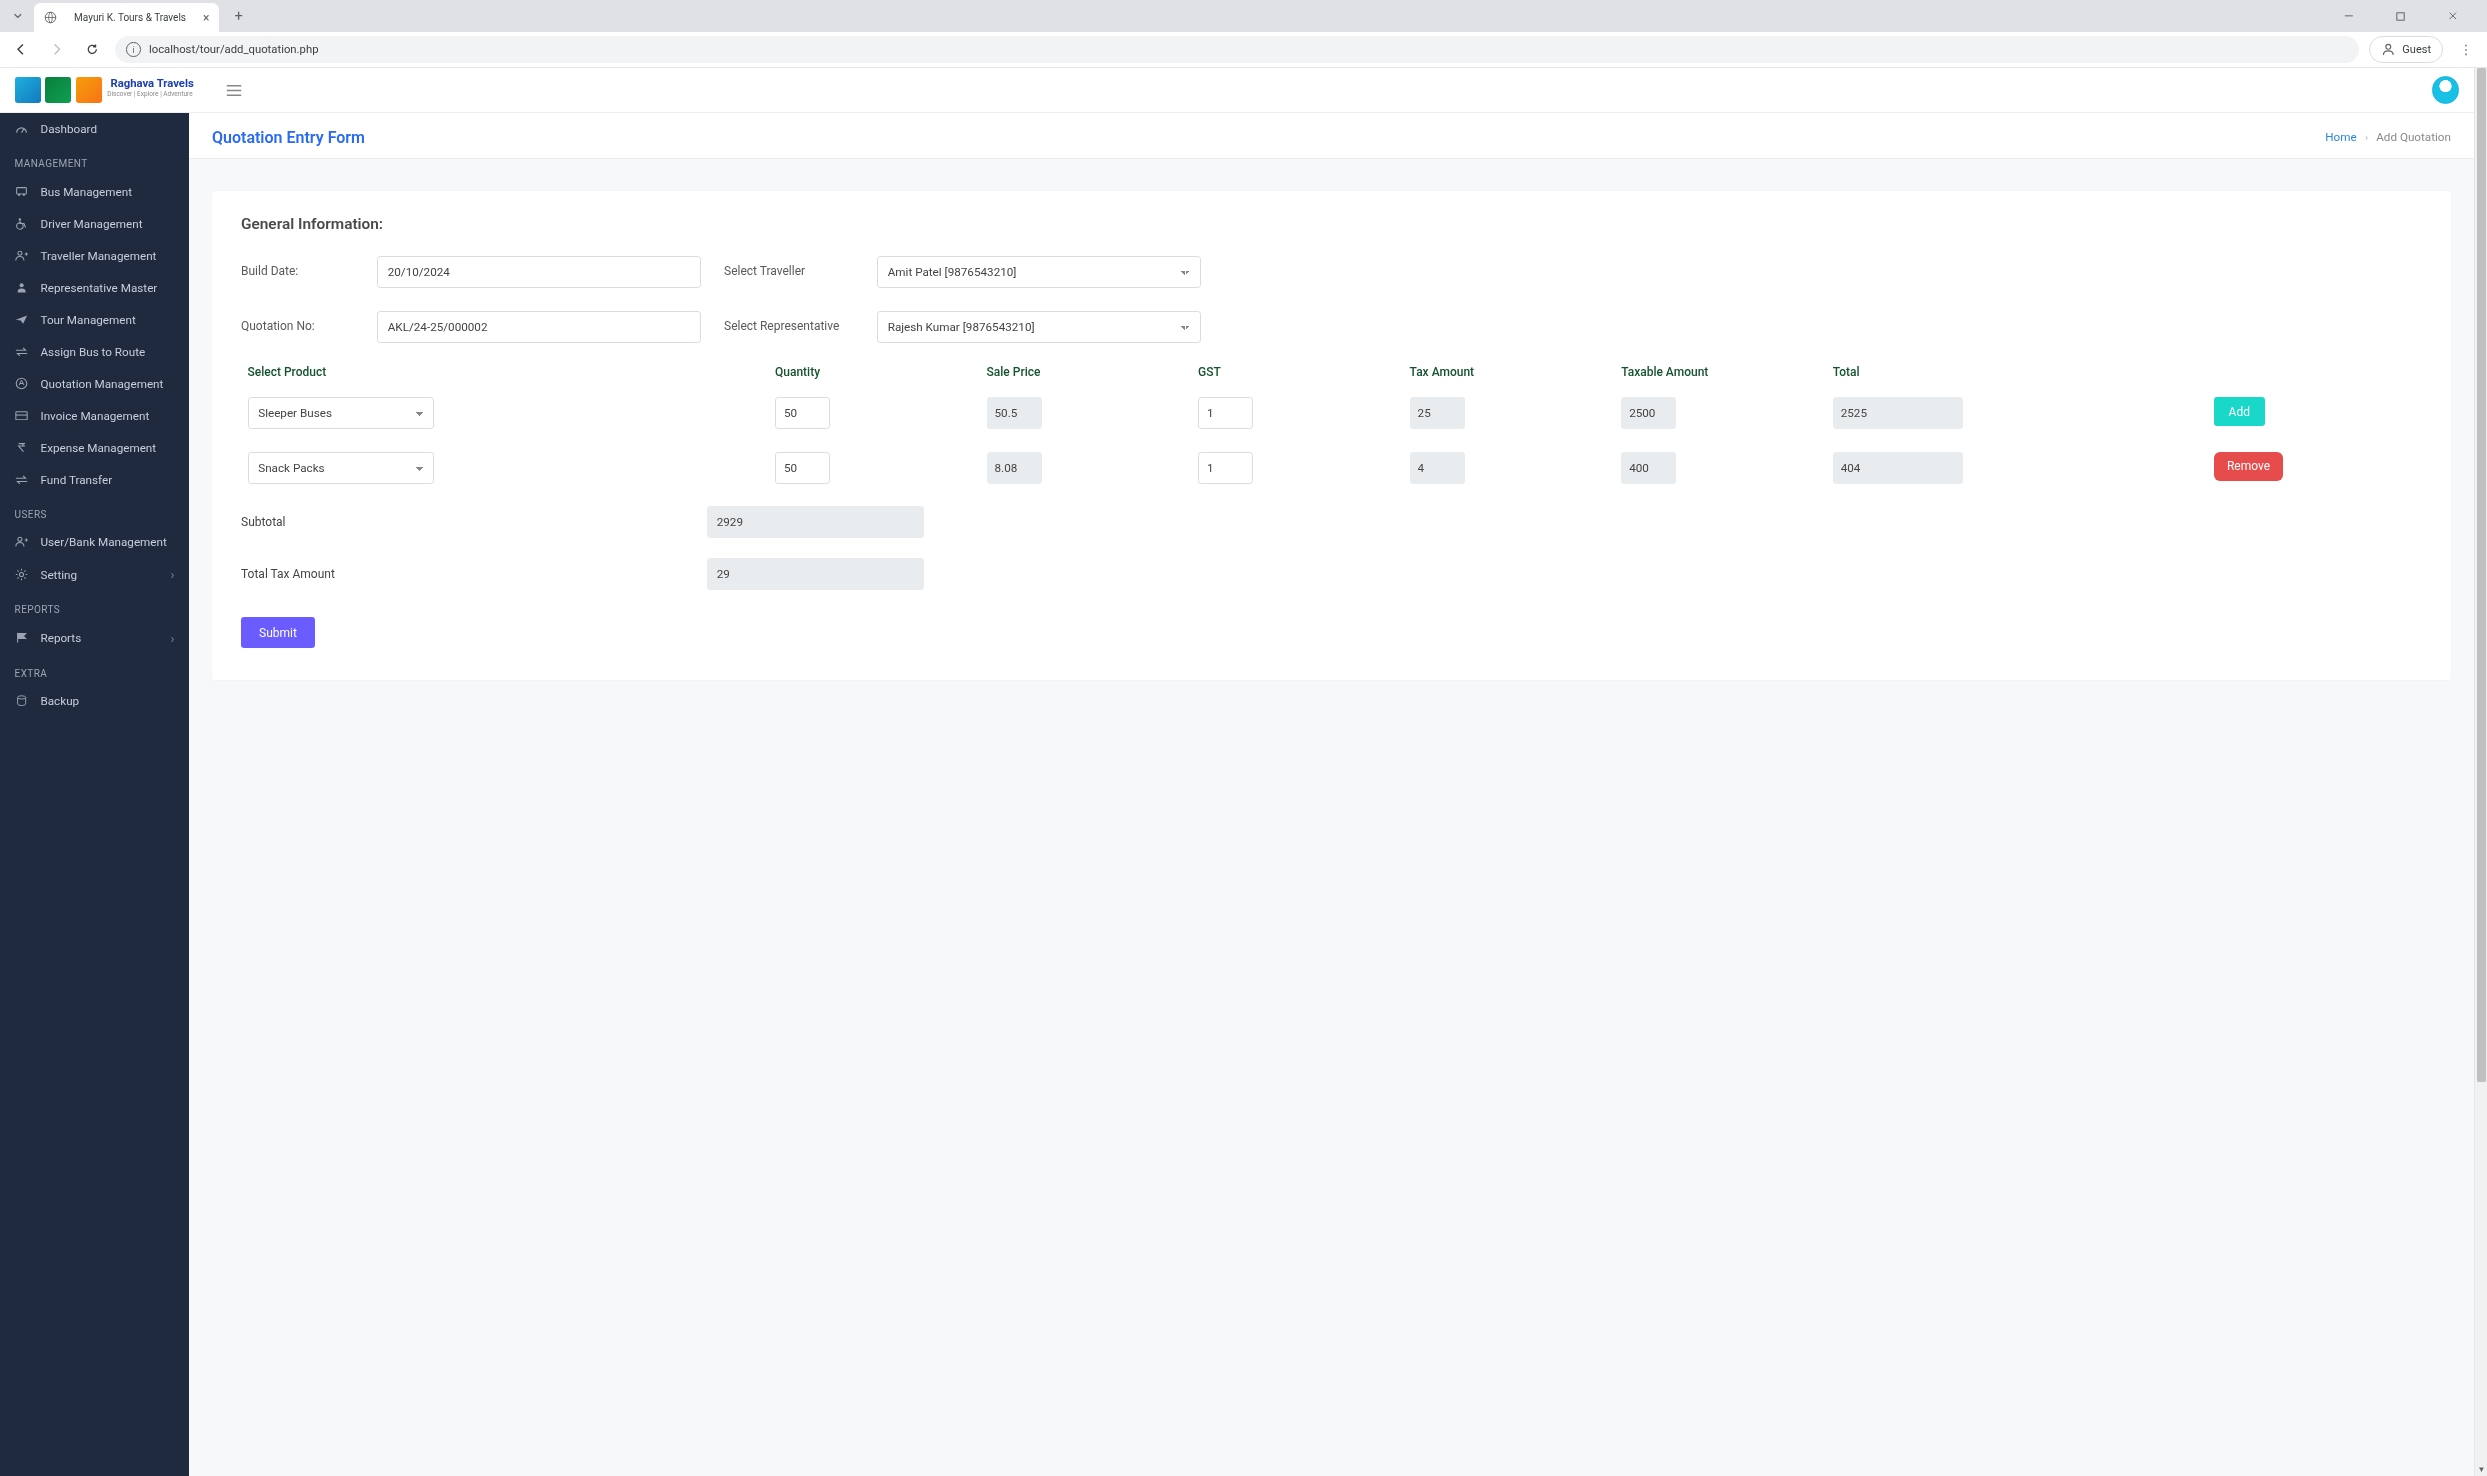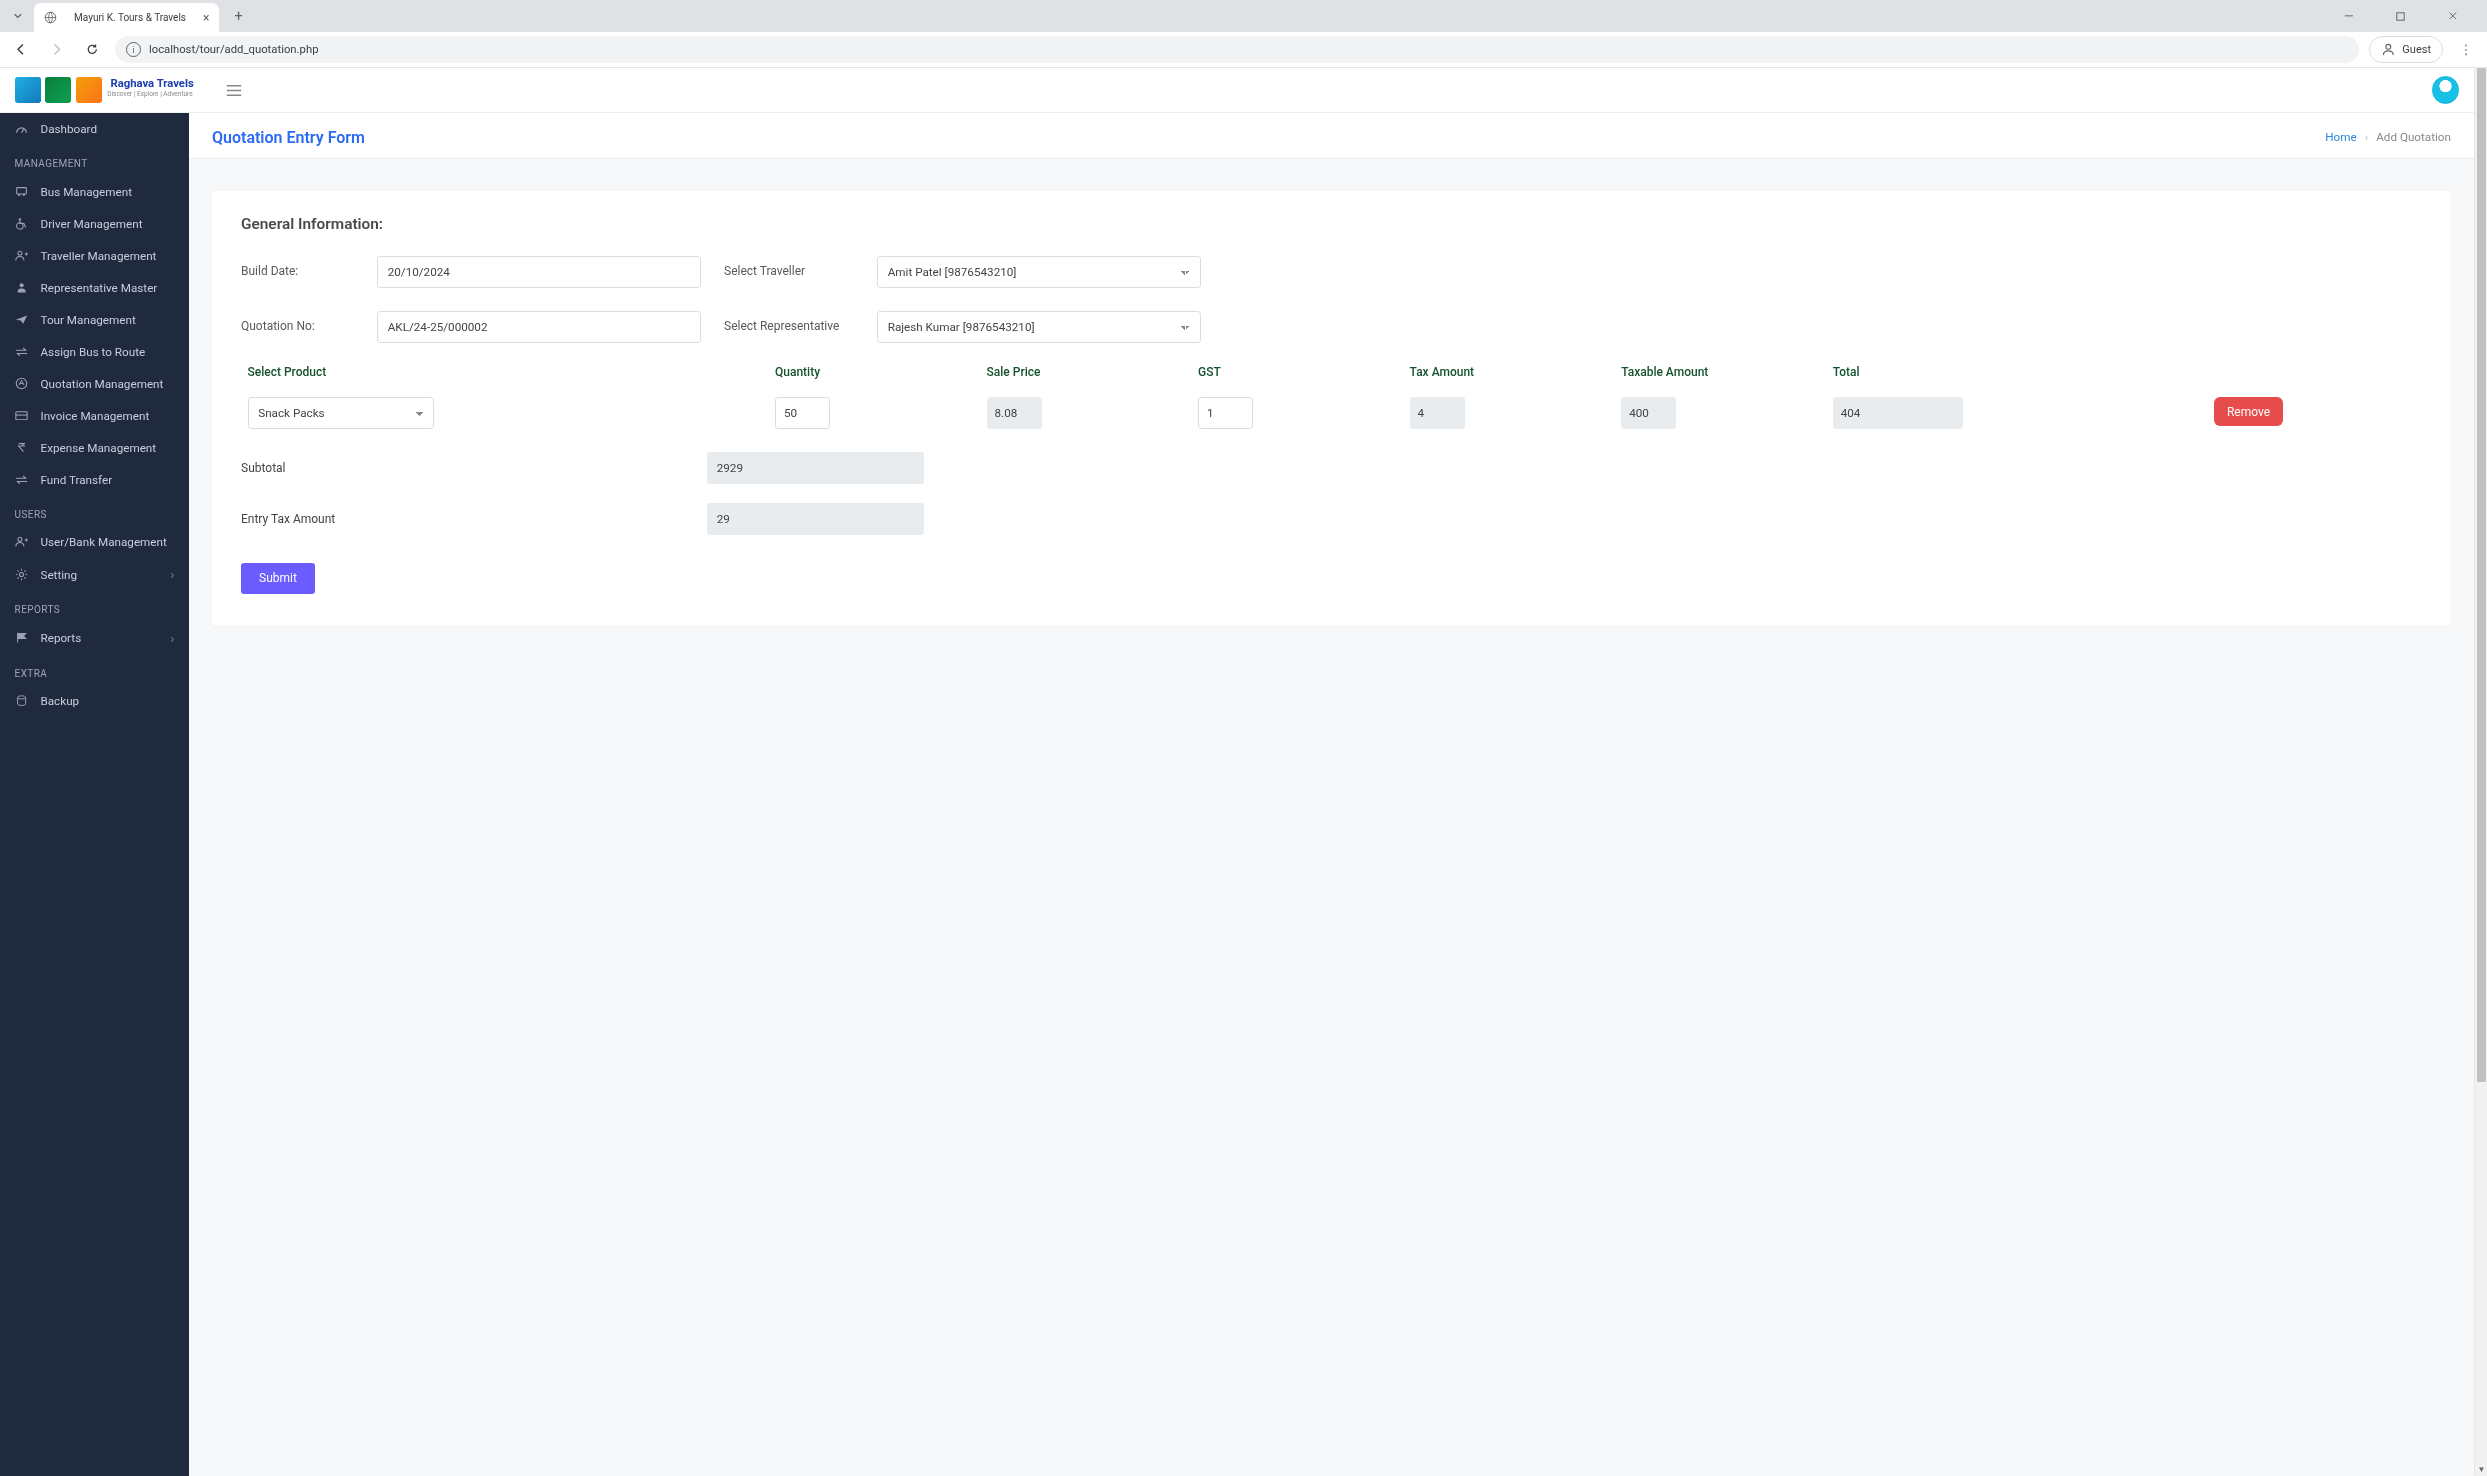--- a/index.html
+++ b/index.html
@@ -354,39 +354,49 @@
               <th style="width:81px">Sale Price</th>
               <th style="width:81px">GST</th>
               <th style="width:81px">Tax Amount</th>
               <th style="width:81px">Taxable Amount</th>
               <th style="width:146px">Total</th>
               <th style="width:73px"></th>
             </tr>
           </thead>
           <tbody>
             <tr>
+              <td><select class="prod-select"><option>Sleeper Buses</option></select></td>
+              <td><input class="cell-input" value="50" style=""></td>
+              <td><input class="cell-readonly" readonly="" value="50.5" style=""></td>
+              <td><input class="cell-input" value="1" style=""></td>
+              <td><input class="cell-readonly" readonly="" value="25" style=""></td>
+              <td><input class="cell-readonly" readonly="" value="2500" style=""></td>
+              <td><input class="cell-readonly wide" readonly="" value="2525" style=""></td>
+              <td><button class="btn-add">Add</button></td>
+            </tr>
+            <tr>
               <td><select class="prod-select"><option>Snack Packs</option></select></td>
               <td><input class="cell-input" value="50" style=""></td>
               <td><input class="cell-readonly" readonly="" value="8.08" style=""></td>
               <td><input class="cell-input" value="1" style=""></td>
               <td><input class="cell-readonly" readonly="" value="4" style=""></td>
               <td><input class="cell-readonly" readonly="" value="400" style=""></td>
               <td><input class="cell-readonly wide" readonly="" value="404" style=""></td>
               <td><button class="btn-remove">Remove</button></td>
             </tr>
           </tbody>
         </table>
 
         <div class="totals">
           <div class="total-row">
             <div class="total-label">Subtotal</div>
             <input class="total-value" readonly="" value="2929" style="">
           </div>
           <div class="total-row">
-            <div class="total-label">Entry Tax Amount</div>
+            <div class="total-label">Total Tax Amount</div>
             <input class="total-value" readonly="" value="29" style="">
           </div>
         </div>
 
         <button class="btn-submit">Submit</button>
       </div>
     </div>
   </div>
 
   <div class="app-scrollbar">

